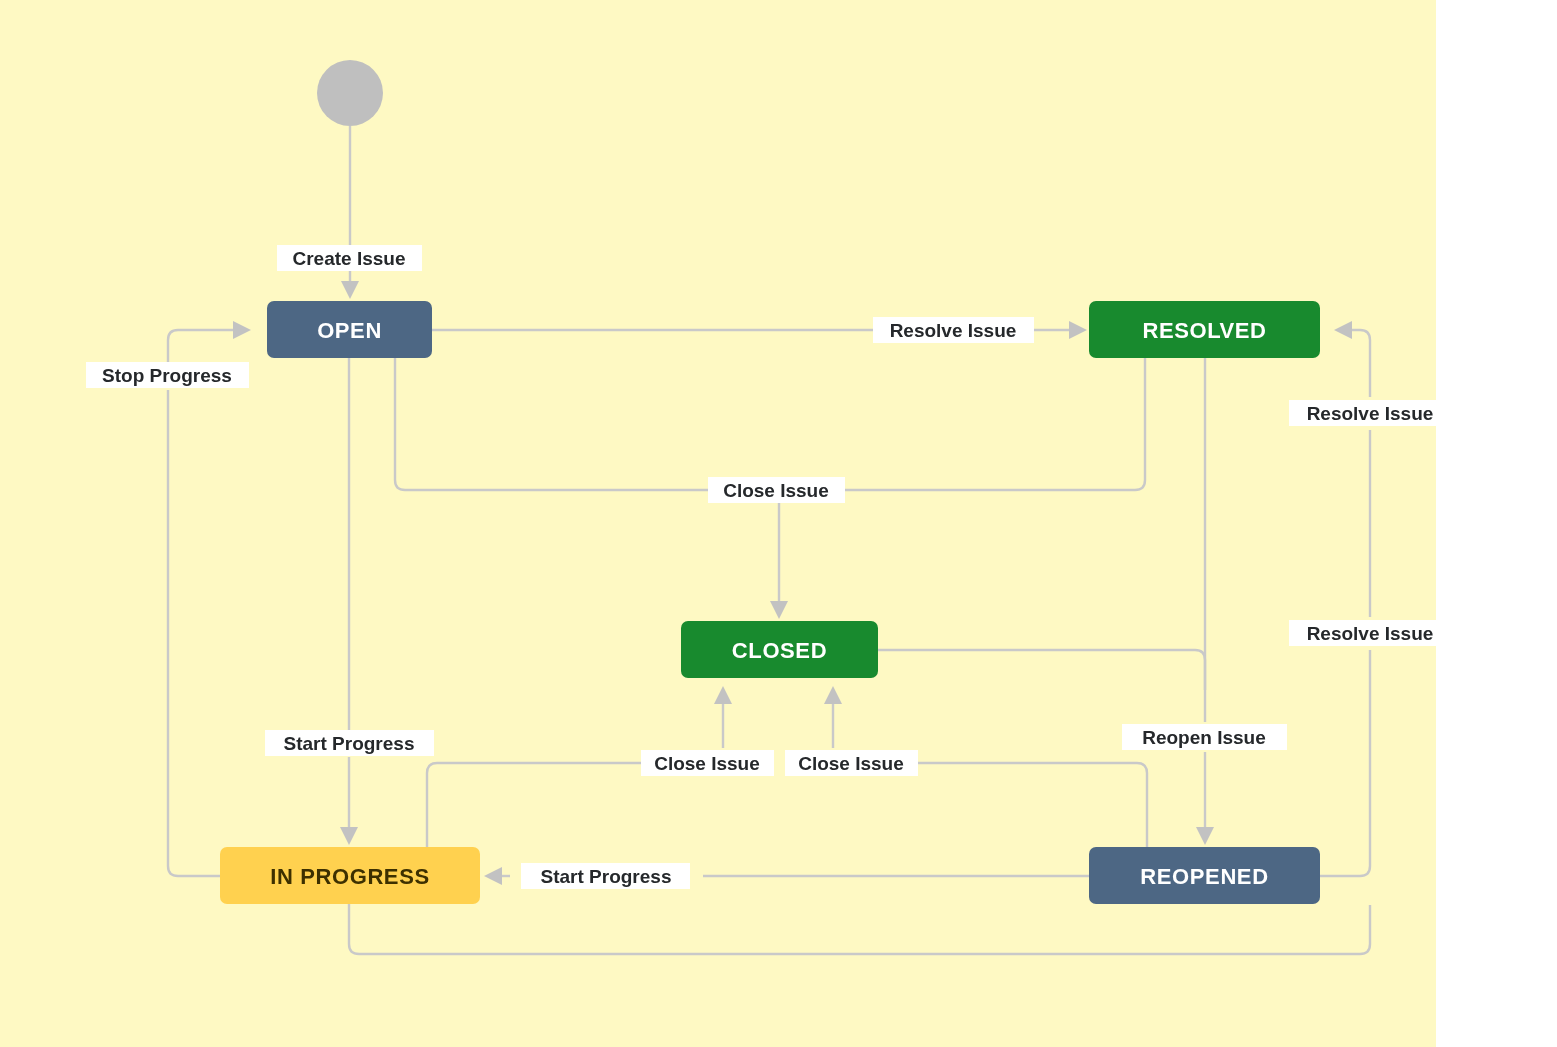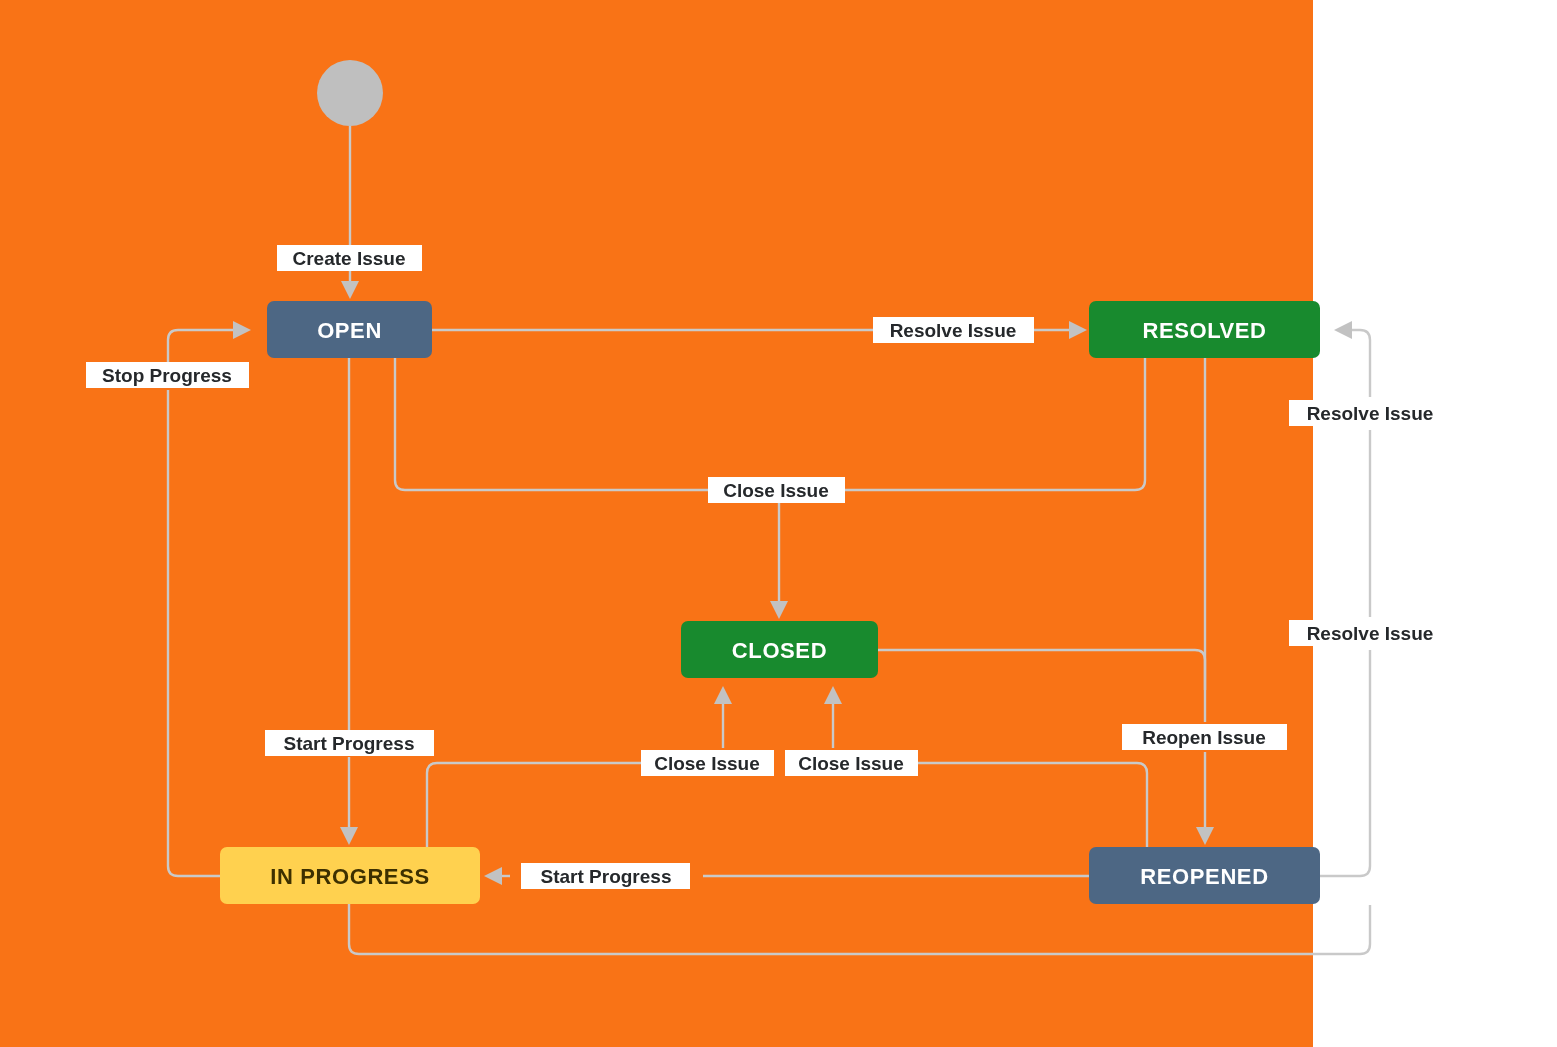--- a/index.html
+++ b/index.html
@@ -8,23 +8,23 @@
     background: #ffffff;
   }
   body {
     width: 1557px;
     height: 1047px;
     font-family: "Liberation Sans", sans-serif;
     overflow: hidden;
   }
   #diagram-root {
     position: relative;
-    width: 1313px;
+    width: 1436px;
     height: 1047px;
-    background: #f97316;
+    background: #fef9c3;
   }
   svg#workflow-svg {
     position: absolute;
     top: 0; left: 0;
     width: 1557px;
     height: 1047px;
     display: block;
   }
   .edge-path {
     fill: none;

